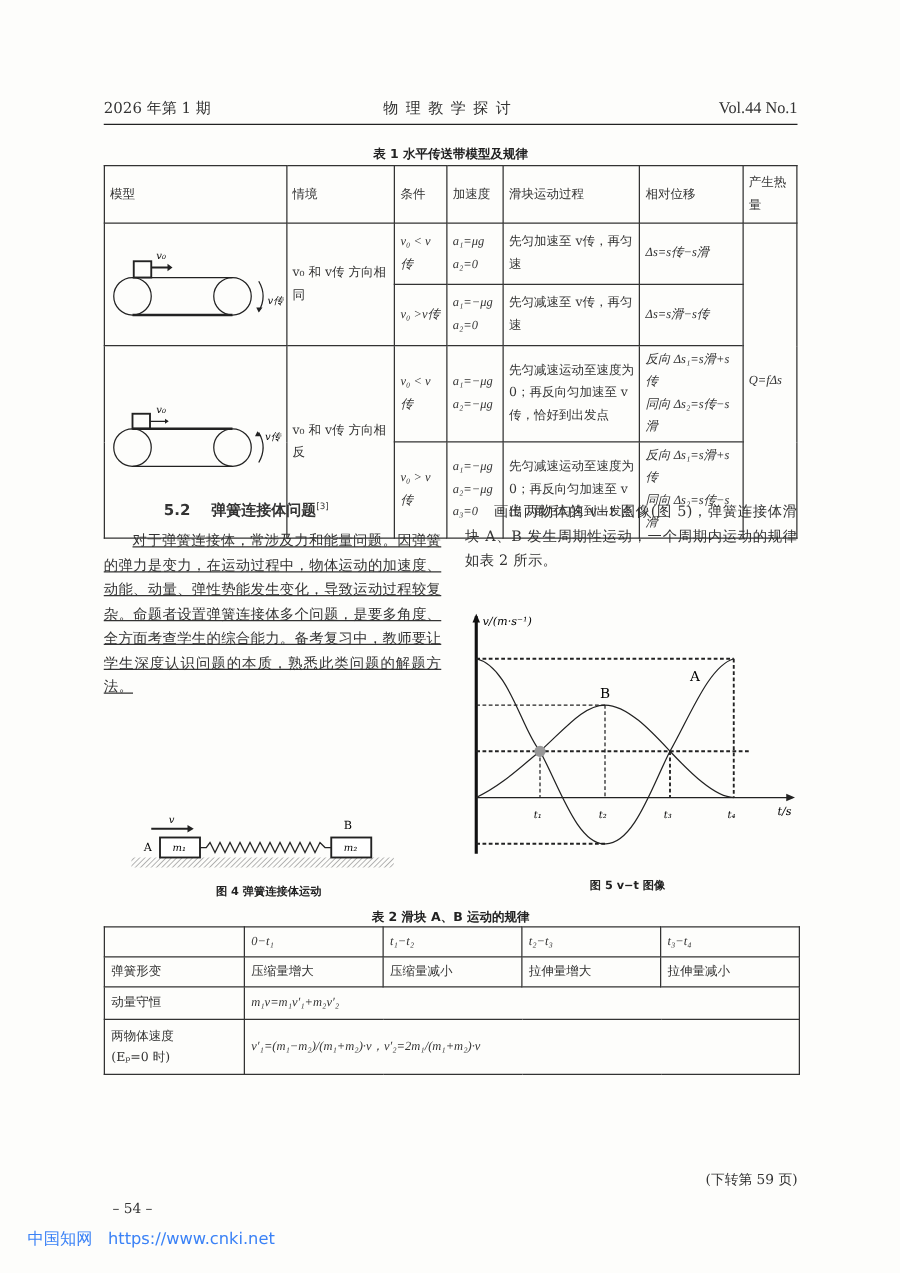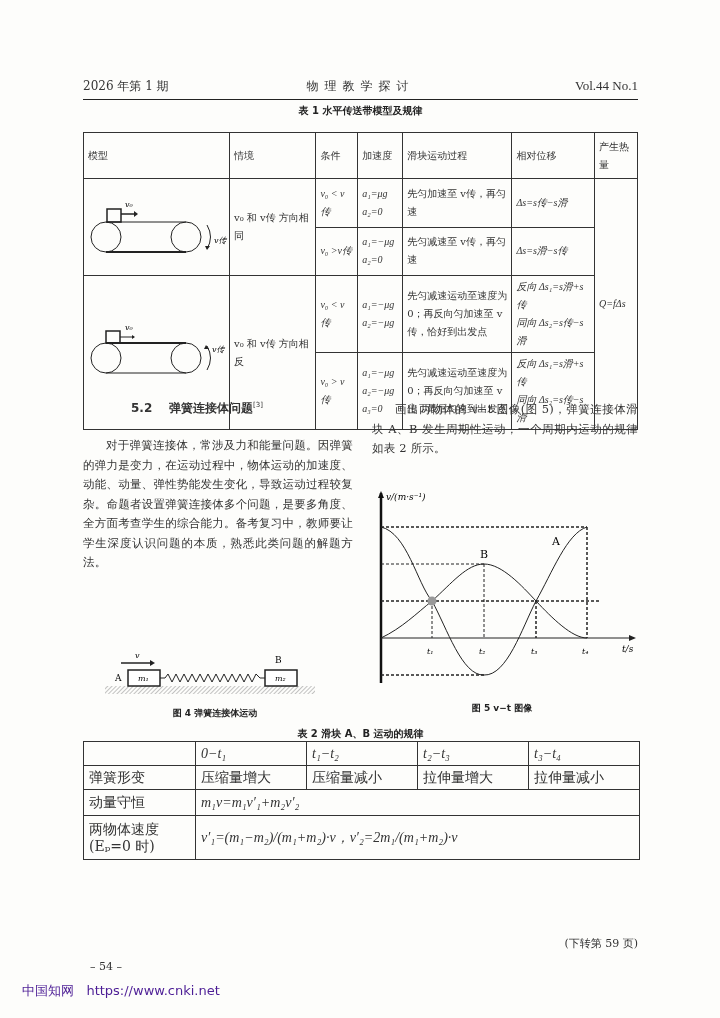--- a/index.html
+++ b/index.html
@@ -11,34 +11,34 @@
   .hdr .r { position: absolute; right: 0; top: 4px; font-family: "Liberation Serif", serif; font-size: 13px; margin-left: 44px; }
   .cap { font-family: "DejaVu Sans", sans-serif; font-size: 10px; font-weight: bold; text-align: center; color: #222; }
   table { border-collapse: collapse; font-size: 10px; }
   table.t1 td { border: 1px solid #333; text-align: left; vertical-align: middle; padding: 2px 4px; line-height: 18px; }
   table.t1 { position: absolute; top: 132px; left: 83px; width: 555px; border: 1.5px solid #444; }
   .ctr { text-align: left; }
   .it { font-style: italic; font-family: "Liberation Serif", serif; }
   .sec { font-family: "DejaVu Sans", sans-serif; font-size: 12px; font-weight: bold; margin-left: 48px; }
   .para { font-size: 11.5px; line-height: 19.5px; text-align: justify; letter-spacing: 0.2px; }
   table.t2 { position: absolute; top: 741px; left: 83px; width: 557px; border: 1.5px solid #444; }
-  table.t2 td { border: 1px solid #333; padding: 3px 5px; font-size: 14px; line-height: 17px; vertical-align: middle; }
+  table.t2 td { border: 1px solid #333; padding: 3px 5px; font-size: 10px; line-height: 17px; vertical-align: middle; }
   .foot { font-size: 11px; }
-  .cnki { font-family: "DejaVu Sans", sans-serif; font-size: 13px; color: #4c1d95; }
+  .cnki { font-family: "DejaVu Sans", sans-serif; font-size: 13px; color: #3b82f6; }
 </style>
 </head>
 <body>
 
 <div class="abs hdr">
   <span class="l">2026 年第 1 期</span>
   <span class="c">物理教学探讨</span>
   <span class="r">Vol.44  No.1</span>
 </div>
 
-<div class="abs cap" style="top:104px;left:83px;width:555px;">表 1  水平传送带模型及规律</div>
+<div class="abs cap" style="top:116px;left:83px;width:555px;">表 1  水平传送带模型及规律</div>
 
 <table class="t1">
   <tbody>
       <tr style="height:46px;">
     <td class="ctr" style="width:145px">模型</td>
     <td class="ctr" style="width:87px">情境</td>
     <td class="ctr" style="width:42px">条件</td>
     <td class="ctr" style="width:45px">加速度</td>
     <td class="ctr" style="width:110px">滑块运动过程</td>
     <td class="ctr" style="width:83px">相对位移</td>
@@ -120,21 +120,21 @@
           <div>同向 Δs₂=s传−s滑</div>
         </td>
   </tr>
 </tbody>
   </table>
 
 <div class="abs" style="top:400px;left:83px;width:270px;">
   <div class="sec">
     <span>5.2</span>&nbsp;&nbsp;&nbsp;&nbsp;<span>弹簧连接体问题</span><sup style="font-size:7px;font-weight:normal">[3]</sup>
   </div>
-  <p class="para" style="text-indent:2em;margin-top:19px;">对于弹簧连接体，常涉及力和能量问题。因弹簧的弹力是变力，在运动过程中，物体运动的加速度、动能、动量、弹性势能发生变化，导致运动过程较复杂。命题者设置弹簧连接体多个问题，是要多角度、全方面考查学生的综合能力。备考复习中，教师要让学生深度认识问题的本质，熟悉此类问题的解题方法。</p>
+  <p class="para" style="text-indent:2em;margin-top:6px;text-decoration:underline;">对于弹簧连接体，常涉及力和能量问题。因弹簧的弹力是变力，在运动过程中，物体运动的加速度、动能、动量、弹性势能发生变化，导致运动过程较复杂。命题者设置弹簧连接体多个问题，是要多角度、全方面考查学生的综合能力。备考复习中，教师要让学生深度认识问题的本质，熟悉此类问题的解题方法。</p>
 </div>
 
 <svg class="abs" style="top:650px;left:105px;" width="220" height="50" viewBox="0 0 220 50">
   <defs>
       <pattern id="hatch" width="3" height="3" patternUnits="userSpaceOnUse" patternTransform="rotate(45)">
         <line x1="0" y1="0" x2="0" y2="3" stroke="#888" stroke-width="1"></line>
       </pattern>
     </defs>
   <rect x="0" y="36" width="210" height="8" fill="url(#hatch)"></rect>
   <rect x="23" y="20" width="32" height="16" fill="#fff" stroke="#222" stroke-width="1.5"></rect>

